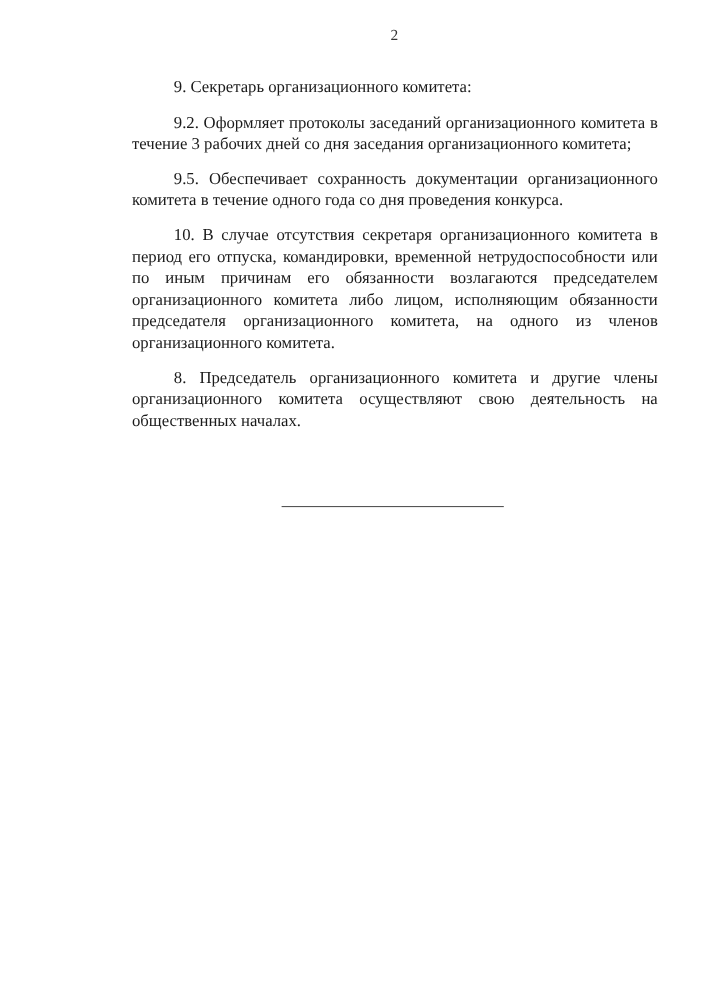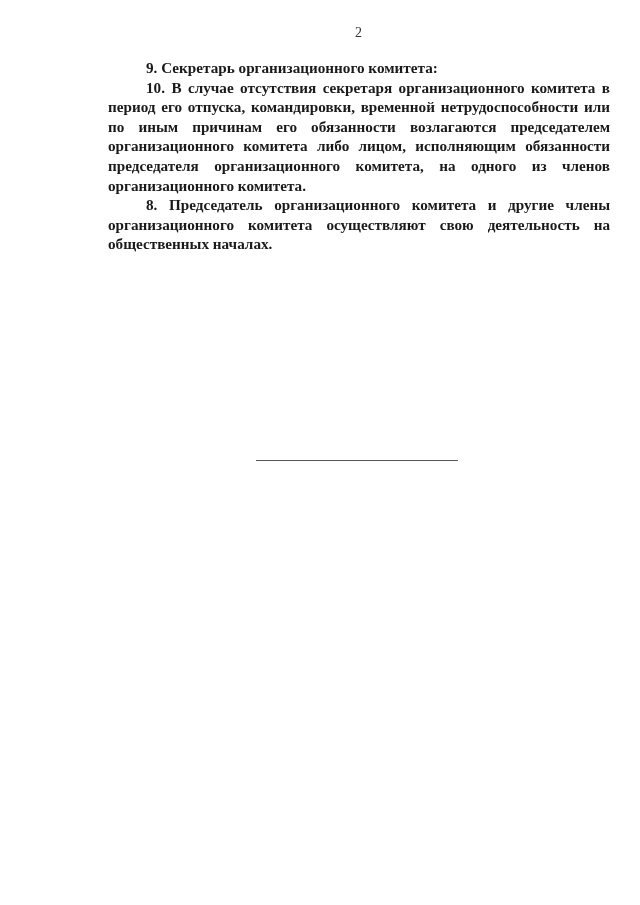--- a/index.html
+++ b/index.html
@@ -29,41 +29,42 @@
     }
     .content {
       position: absolute;
       top: 58px;
       left: 108px;
       width: 502px;
       font-size: 15.2px;
       line-height: 19.6px;
     }
     .para {
-      margin: 0;
+      margin: 12px;
       text-indent: 38px;
       text-align: justify;
-      font-weight: bold;
     }
     .para.left {
       text-align: left;
     }
     .separator {
       position: absolute;
       top: 460px;
       left: 256px;
       width: 202px;
       height: 0;
       border-top: 1.5px solid #555;
     }
   </style>
 </head>
 <body>
 
 <div class="page-number">2</div>
 
 <div class="content">
   <p class="para left">9. Секретарь организационного комитета:</p>
+  <p class="para">9.2. Оформляет протоколы заседаний организационного комитета в течение 3 рабочих дней со дня заседания организационного комитета;</p>
+  <p class="para">9.5. Обеспечивает сохранность документации организационного комитета  в течение одного года со дня проведения конкурса.</p>
   <p class="para">10. В случае отсутствия секретаря организационного комитета в период его отпуска, командировки, временной нетрудоспособности или по иным причинам его обязанности возлагаются председателем организационного комитета либо лицом, исполняющим обязанности председателя организационного комитета, на одного из членов организационного комитета.</p>
   <p class="para">8. Председатель организационного комитета и другие члены организационного комитета осуществляют свою деятельность на общественных началах.</p>
 </div>
 
 <div class="separator"></div>
 
 </body></html>

